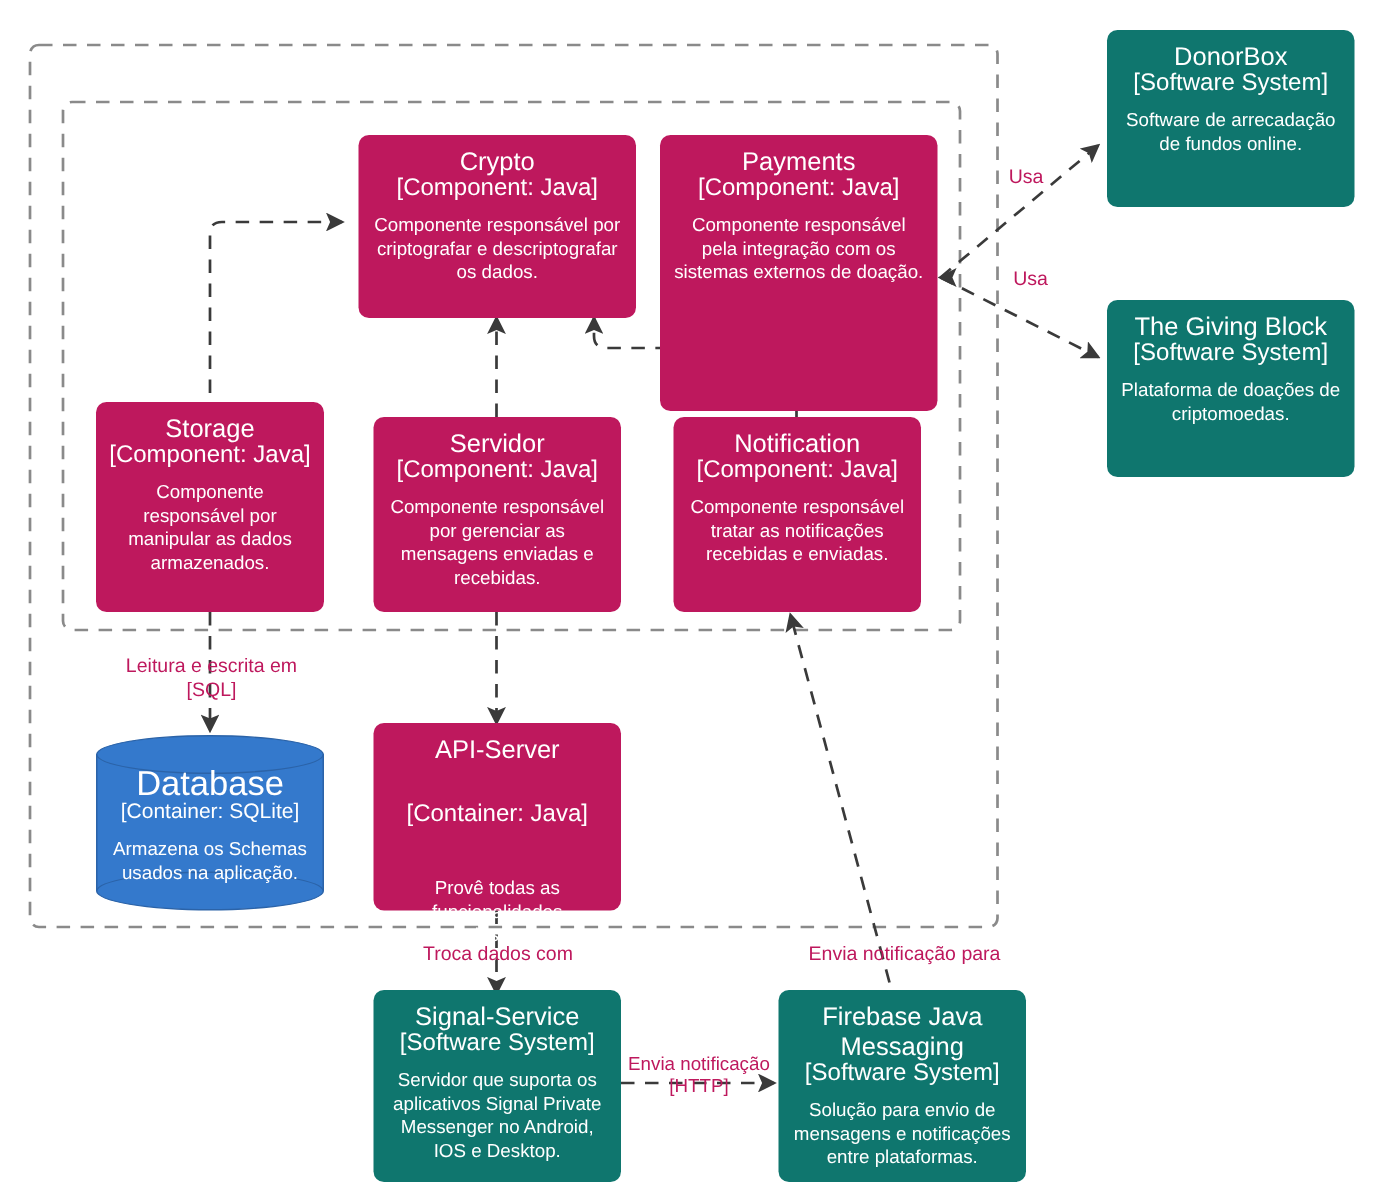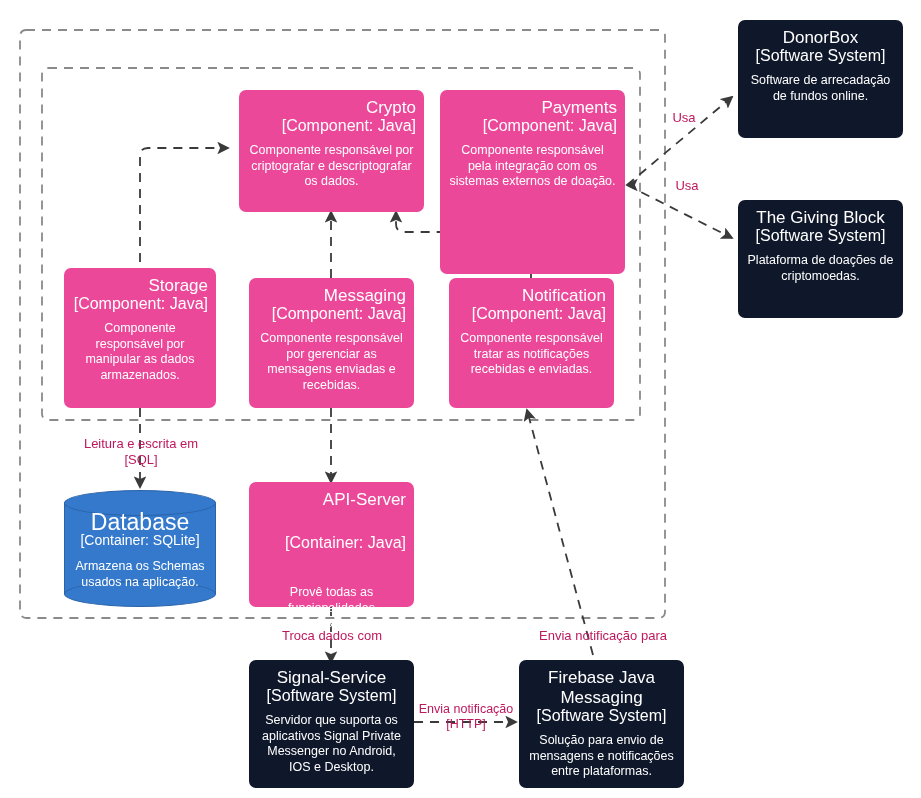--- a/index.html
+++ b/index.html
@@ -31,22 +31,22 @@
     position: absolute;
     box-sizing: border-box;
     color: #ffffff;
     text-align: center;
     padding: 8px 8px 6px 8px;
     border-radius: 7px;
     display: flex;
     flex-direction: column;
     align-items: center;
   }
-  .node.blue { background: #ec4899; align-items: flex-end; }
-  .node.grey { background: #0f172a; }
+  .node.blue { background: #be185d; }
+  .node.grey { background: #0f766e; }
   .node .title {
     font-size: 17px;
     line-height: 20px;
     font-weight: normal;
     margin-bottom: 1px;
   }
   .node .type {
     font-size: 16px;
     line-height: 13px;
   }
@@ -168,21 +168,21 @@
     <div class="desc">Componente responsável pela integração com os sistemas externos de doação.</div>
   </div>
 
   <div class="node blue" style="left:64px; top:268px; width:152px; height:140px;">
     <div class="title">Storage</div>
     <div class="type">[Component: Java]</div>
     <div class="desc">Componente responsável por manipular as dados armazenados.</div>
   </div>
 
   <div class="node blue" style="left:249px; top:278px; width:165px; height:130px;">
-    <div class="title">Messaging</div>
+    <div class="title">Servidor</div>
     <div class="type">[Component: Java]</div>
     <div class="desc">Componente responsável por gerenciar as mensagens enviadas e recebidas.</div>
   </div>
 
   <div class="node blue" style="left:449px; top:278px; width:165px; height:130px;">
     <div class="title">Notification</div>
     <div class="type">[Component: Java]</div>
     <div class="desc">Componente responsável tratar as notificações recebidas e enviadas.</div>
   </div>
 

